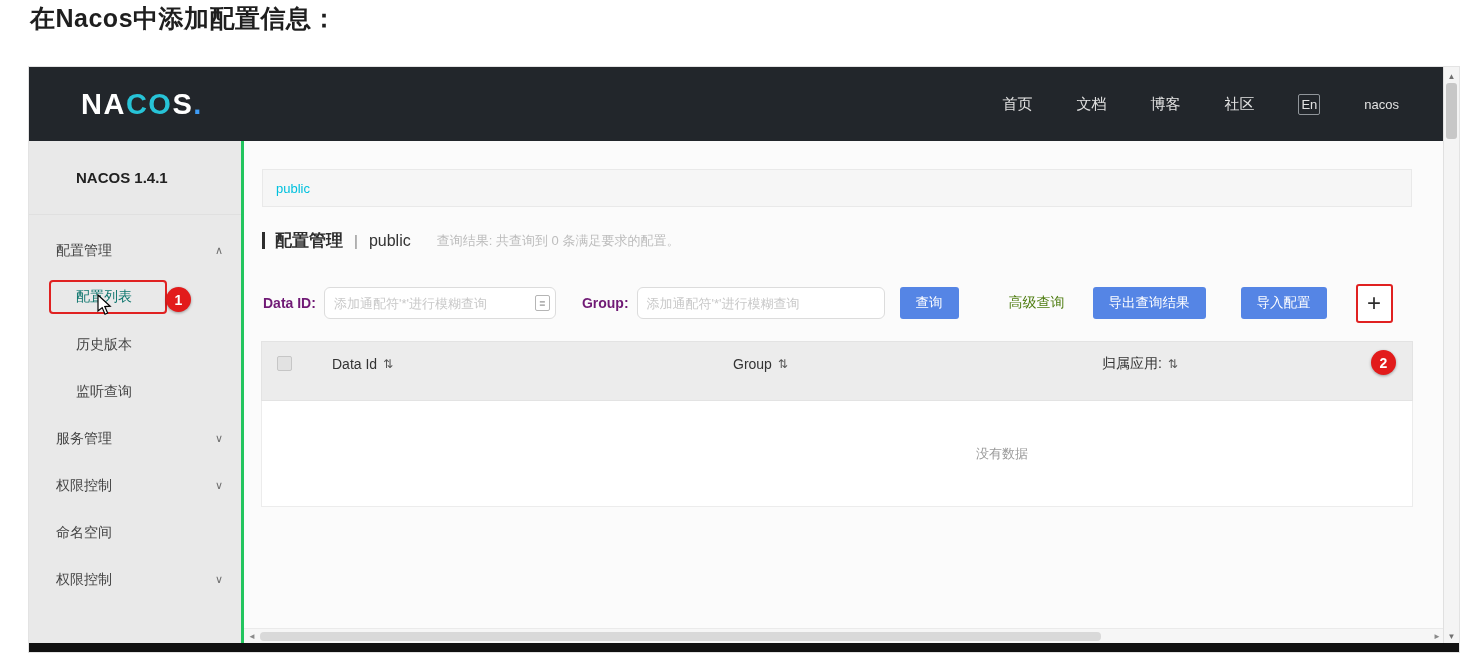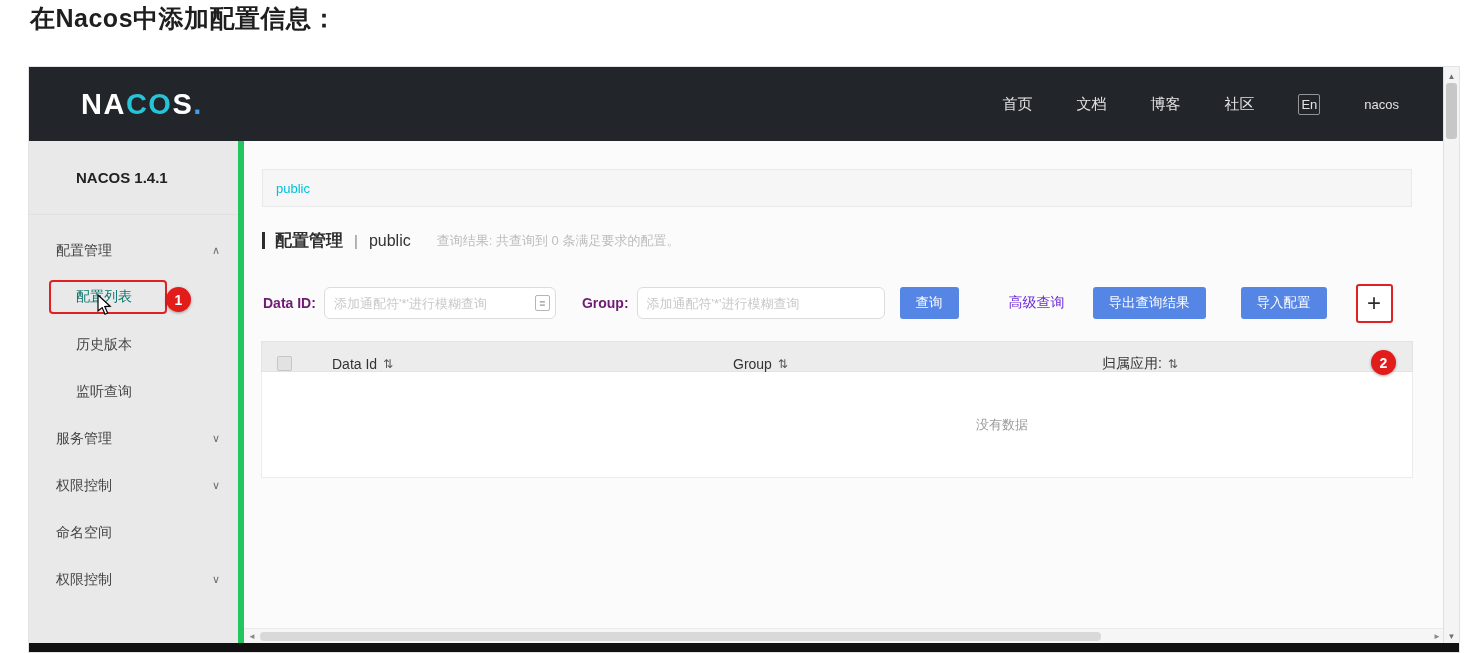--- a/index.html
+++ b/index.html
@@ -14,21 +14,21 @@
   .topbar { position:absolute; left:0; top:0; width:1415px; height:74px; background:#22262b;
             display:flex; align-items:center; justify-content:space-between; padding:0 45px 0 52px; }
   .logo { font-size:29px; font-weight:bold; letter-spacing:1.5px; color:#fff; cursor:pointer; }
   .lg-c { color:#27c3d7; } .lg-d { color:#3e9cf7; }
   .topnav { display:flex; align-items:center; gap:44px; font-size:15px; color:#e2e2e2; }
   .nav-item { cursor:pointer; white-space:nowrap; }
   .nav-en { border:1px solid #90959a; border-radius:2px; padding:2px 2px; font-size:13px; }
   .nav-user { font-size:13px; }
 
   
-  .sidebar { position:absolute; left:0; top:74px; width:215px; height:504px; background:#e9e9e9; border-right:6px solid #22c55e; }
+  .sidebar { position:absolute; left:0; top:74px; width:215px; height:504px; background:#e9e9e9; border-right:3px solid #22c55e; }
   .version { height:74px; display:flex; align-items:center; padding-left:47px; font-size:15px; font-weight:bold; color:#222; border-bottom:1px solid #e0e0e0; }
   .menu { padding-top:12px; }
   .menu-item { position:relative; height:47px; display:flex; align-items:center; font-size:14px; color:#444; padding-left:27px; cursor:pointer; }
   .menu-item.sub { padding-left:47px; }
   .menu-item.selected { padding-left:0; }
   .caret { position:absolute; right:18px; font-size:11px; color:#6e6e6e; }
   .red-box { position:absolute; left:20px; top:6px; width:118px; height:34px; border:2px solid #e02121; border-radius:4px;
              display:flex; align-items:center; padding-left:25px; color:#0f766e; }
   .badge { width:25px; height:25px; border-radius:50%; background:#e21b1b; color:#fff; font-size:14px; font-weight:bold;
            display:flex; align-items:center; justify-content:center; box-shadow:0 1px 3px rgba(0,0,0,.35); }
@@ -53,29 +53,29 @@
   .input-wrap { position:relative; }
   .txt-input { width:232px; height:32px; border:1px solid #dcdcdc; border-radius:6px; background:#fff; padding:0 26px 0 9px;
                font-size:13px; color:#333; font-family:"Liberation Sans", sans-serif; }
   .txt-input.second { width:248px; padding-right:9px; }
   .txt-input::placeholder { color:#c9c9c9; }
   .input-icon { position:absolute; right:6px; top:8px; width:15px; height:16px; border:1px solid #b5b5b5; border-radius:2px;
                 display:flex; align-items:center; justify-content:center; font-size:8px; color:#999; background:#fff; }
   .btn { height:32px; background:#5585e5; color:#fff; border:none; border-radius:3px; font-size:13.5px; padding:0 16px;
          cursor:pointer; font-family:"Liberation Sans", sans-serif; white-space:nowrap; }
   .btn-search { margin-left:15px; }
-  .adv-link { margin-left:50px; color:#6d28d9; font-size:14px; cursor:pointer; text-decoration:none; white-space:nowrap;text-align:right; }
+  .adv-link { margin-left:50px; color:#4d7c0f; font-size:14px; cursor:pointer; text-decoration:none; white-space:nowrap;text-align:right; }
   .btn-export { margin-left:28px; }
   .btn-import { margin-left:35px; }
   .add-btn { margin-left:29px; width:37px; height:39px; background:#fff; border:2px solid #e02121; border-radius:3px;
              font-size:24px; color:#2e2e2e; display:flex; align-items:center; justify-content:center; cursor:pointer; line-height:1; }
   .badge2 { position:absolute; left:1127px; top:209px; z-index:6; }
 
   .table { position:absolute; left:17px; top:200px; width:1152px; }
-  .thead { position:relative; height:31px; background:#ececec; border:1px solid #e3e3e3; }
+  .thead { position:relative; height:60px; background:#ececec; border:1px solid #e3e3e3; }
   .th { position:absolute; top:0; height:44px; display:flex; align-items:center; font-size:14px; color:#333; cursor:pointer; }
   .th-dataid { left:70px; } .th-group { left:471px; } .th-app { left:840px; }
   .sort { font-size:12px; color:#555; margin-left:6px; }
   .cb { position:absolute; left:15px; top:14px; width:15px; height:15px; background:#e2e2e2; border:1px solid #c6c6c6; border-radius:2px; cursor:pointer; }
   .tbody { height:106px; background:#fff; border:1px solid #ececec; border-top:none; text-align:center; padding-left:330px; }
   .empty { line-height:106px; font-size:13px; color:#9a9a9a; }
 
   
   .hscroll { position:absolute; left:0; right:0; bottom:2px; height:15px; background:#f6f6f6; border-top:1px solid #eaeaea; }
   .hs-arrow { position:absolute; top:0; width:14px; height:15px; font-size:8px; color:#8a8a8a; display:flex; align-items:center; justify-content:center; cursor:pointer; }

